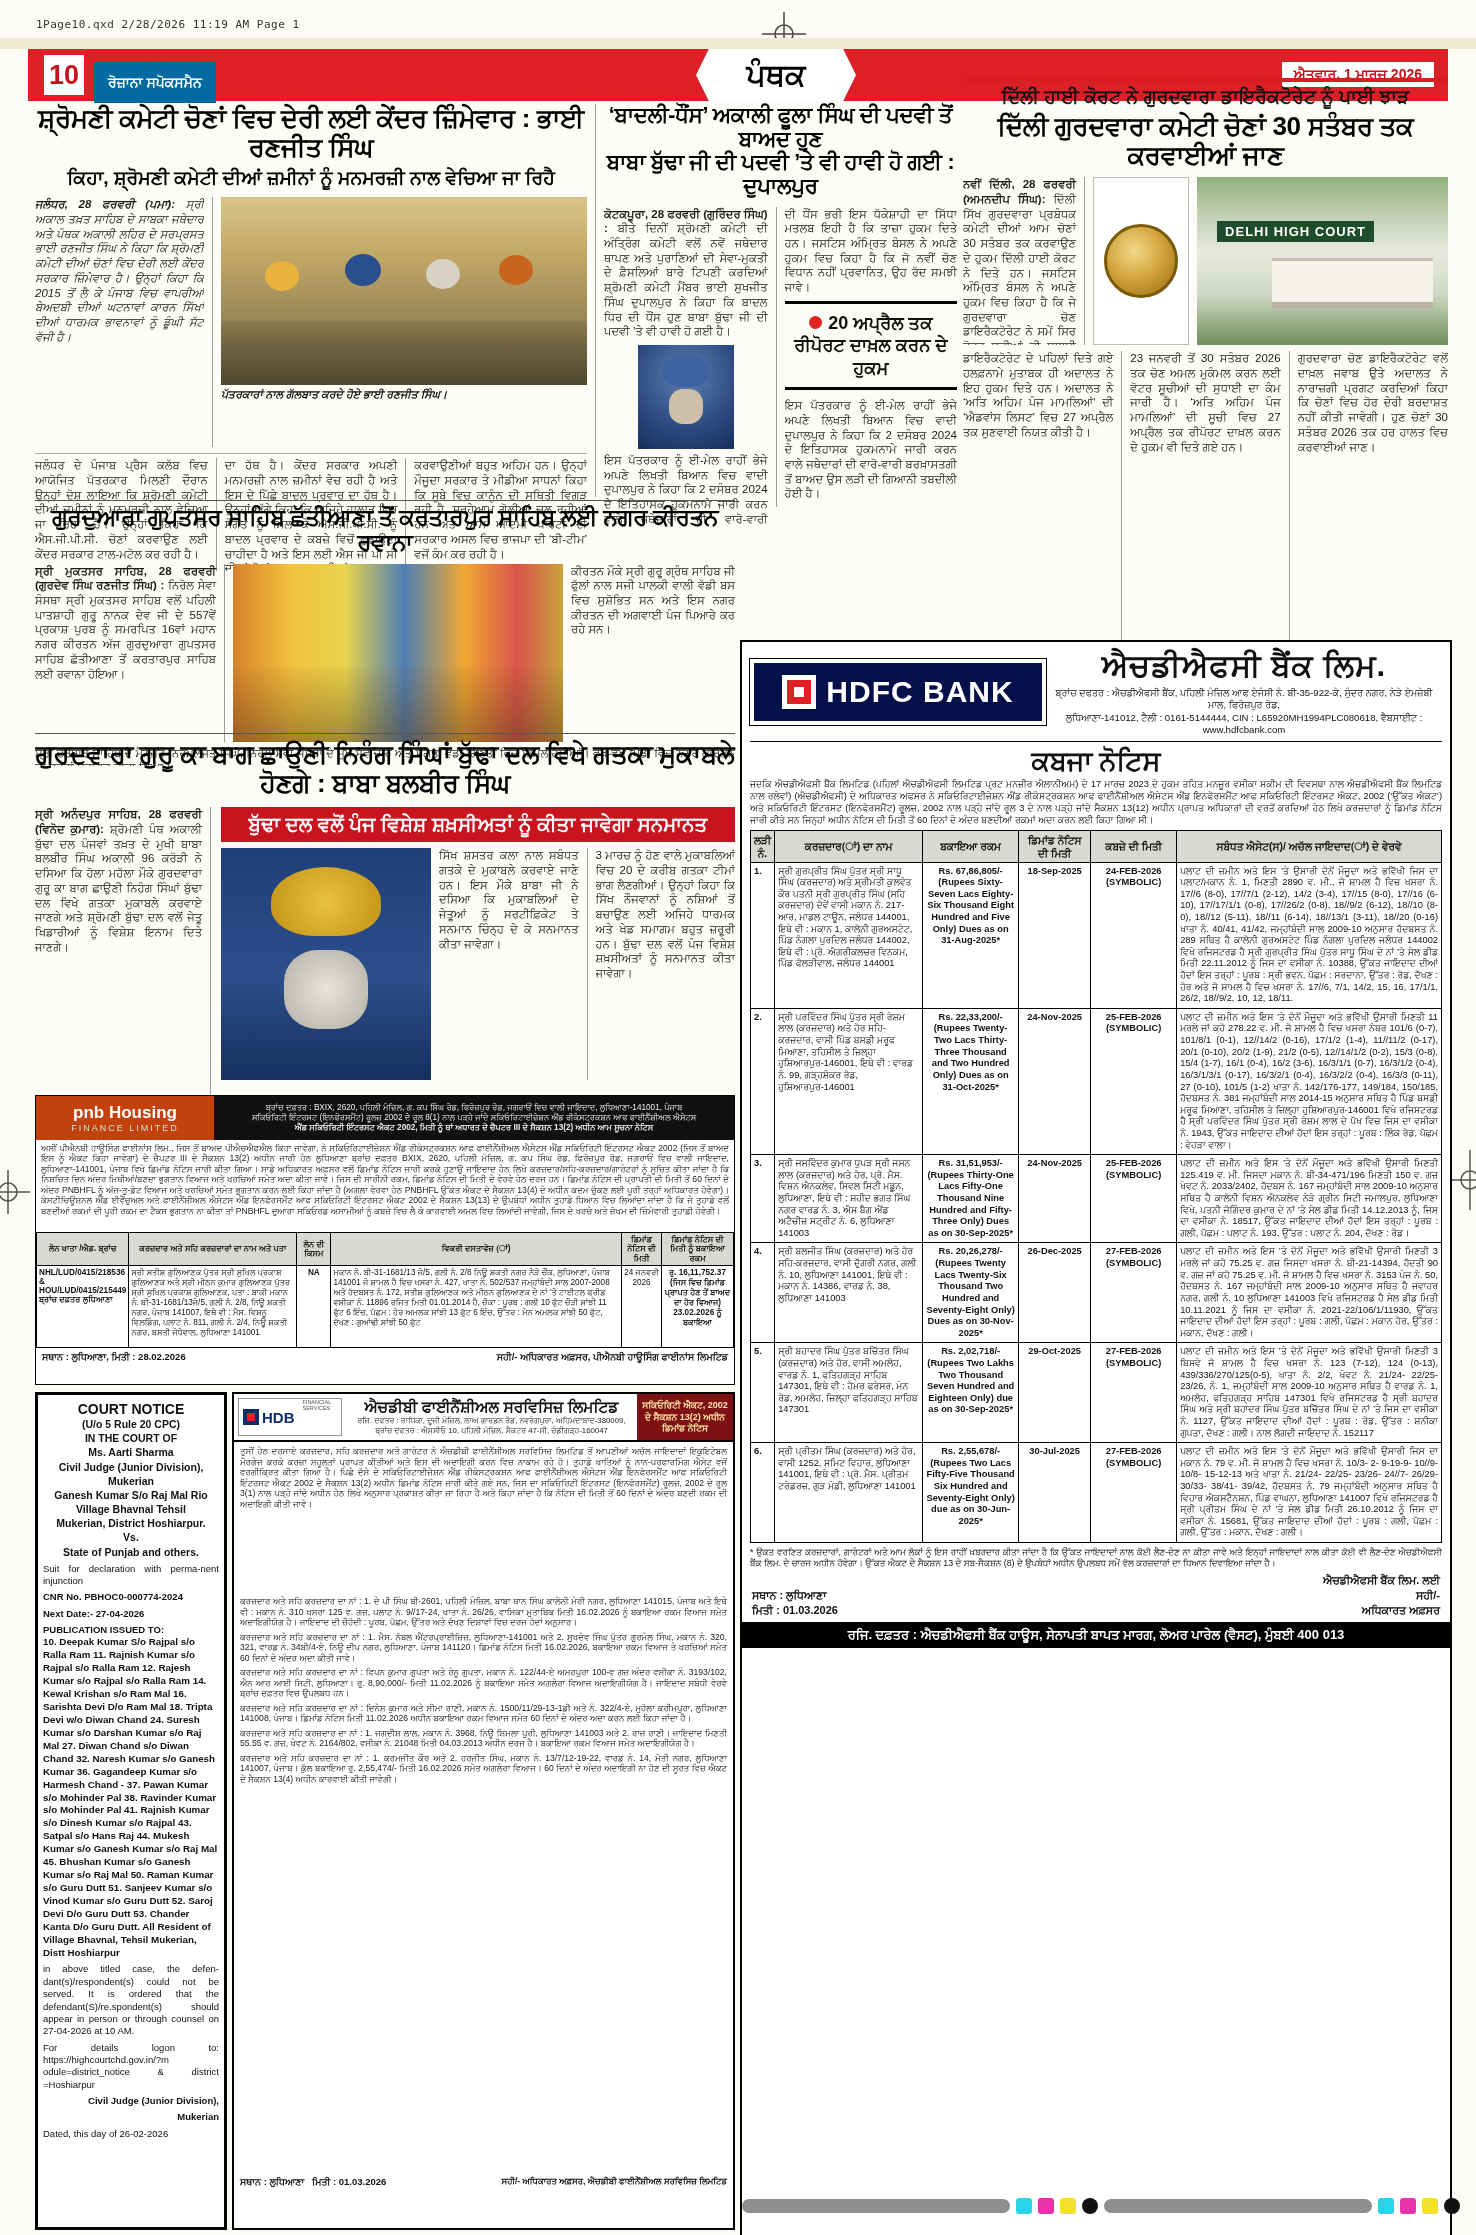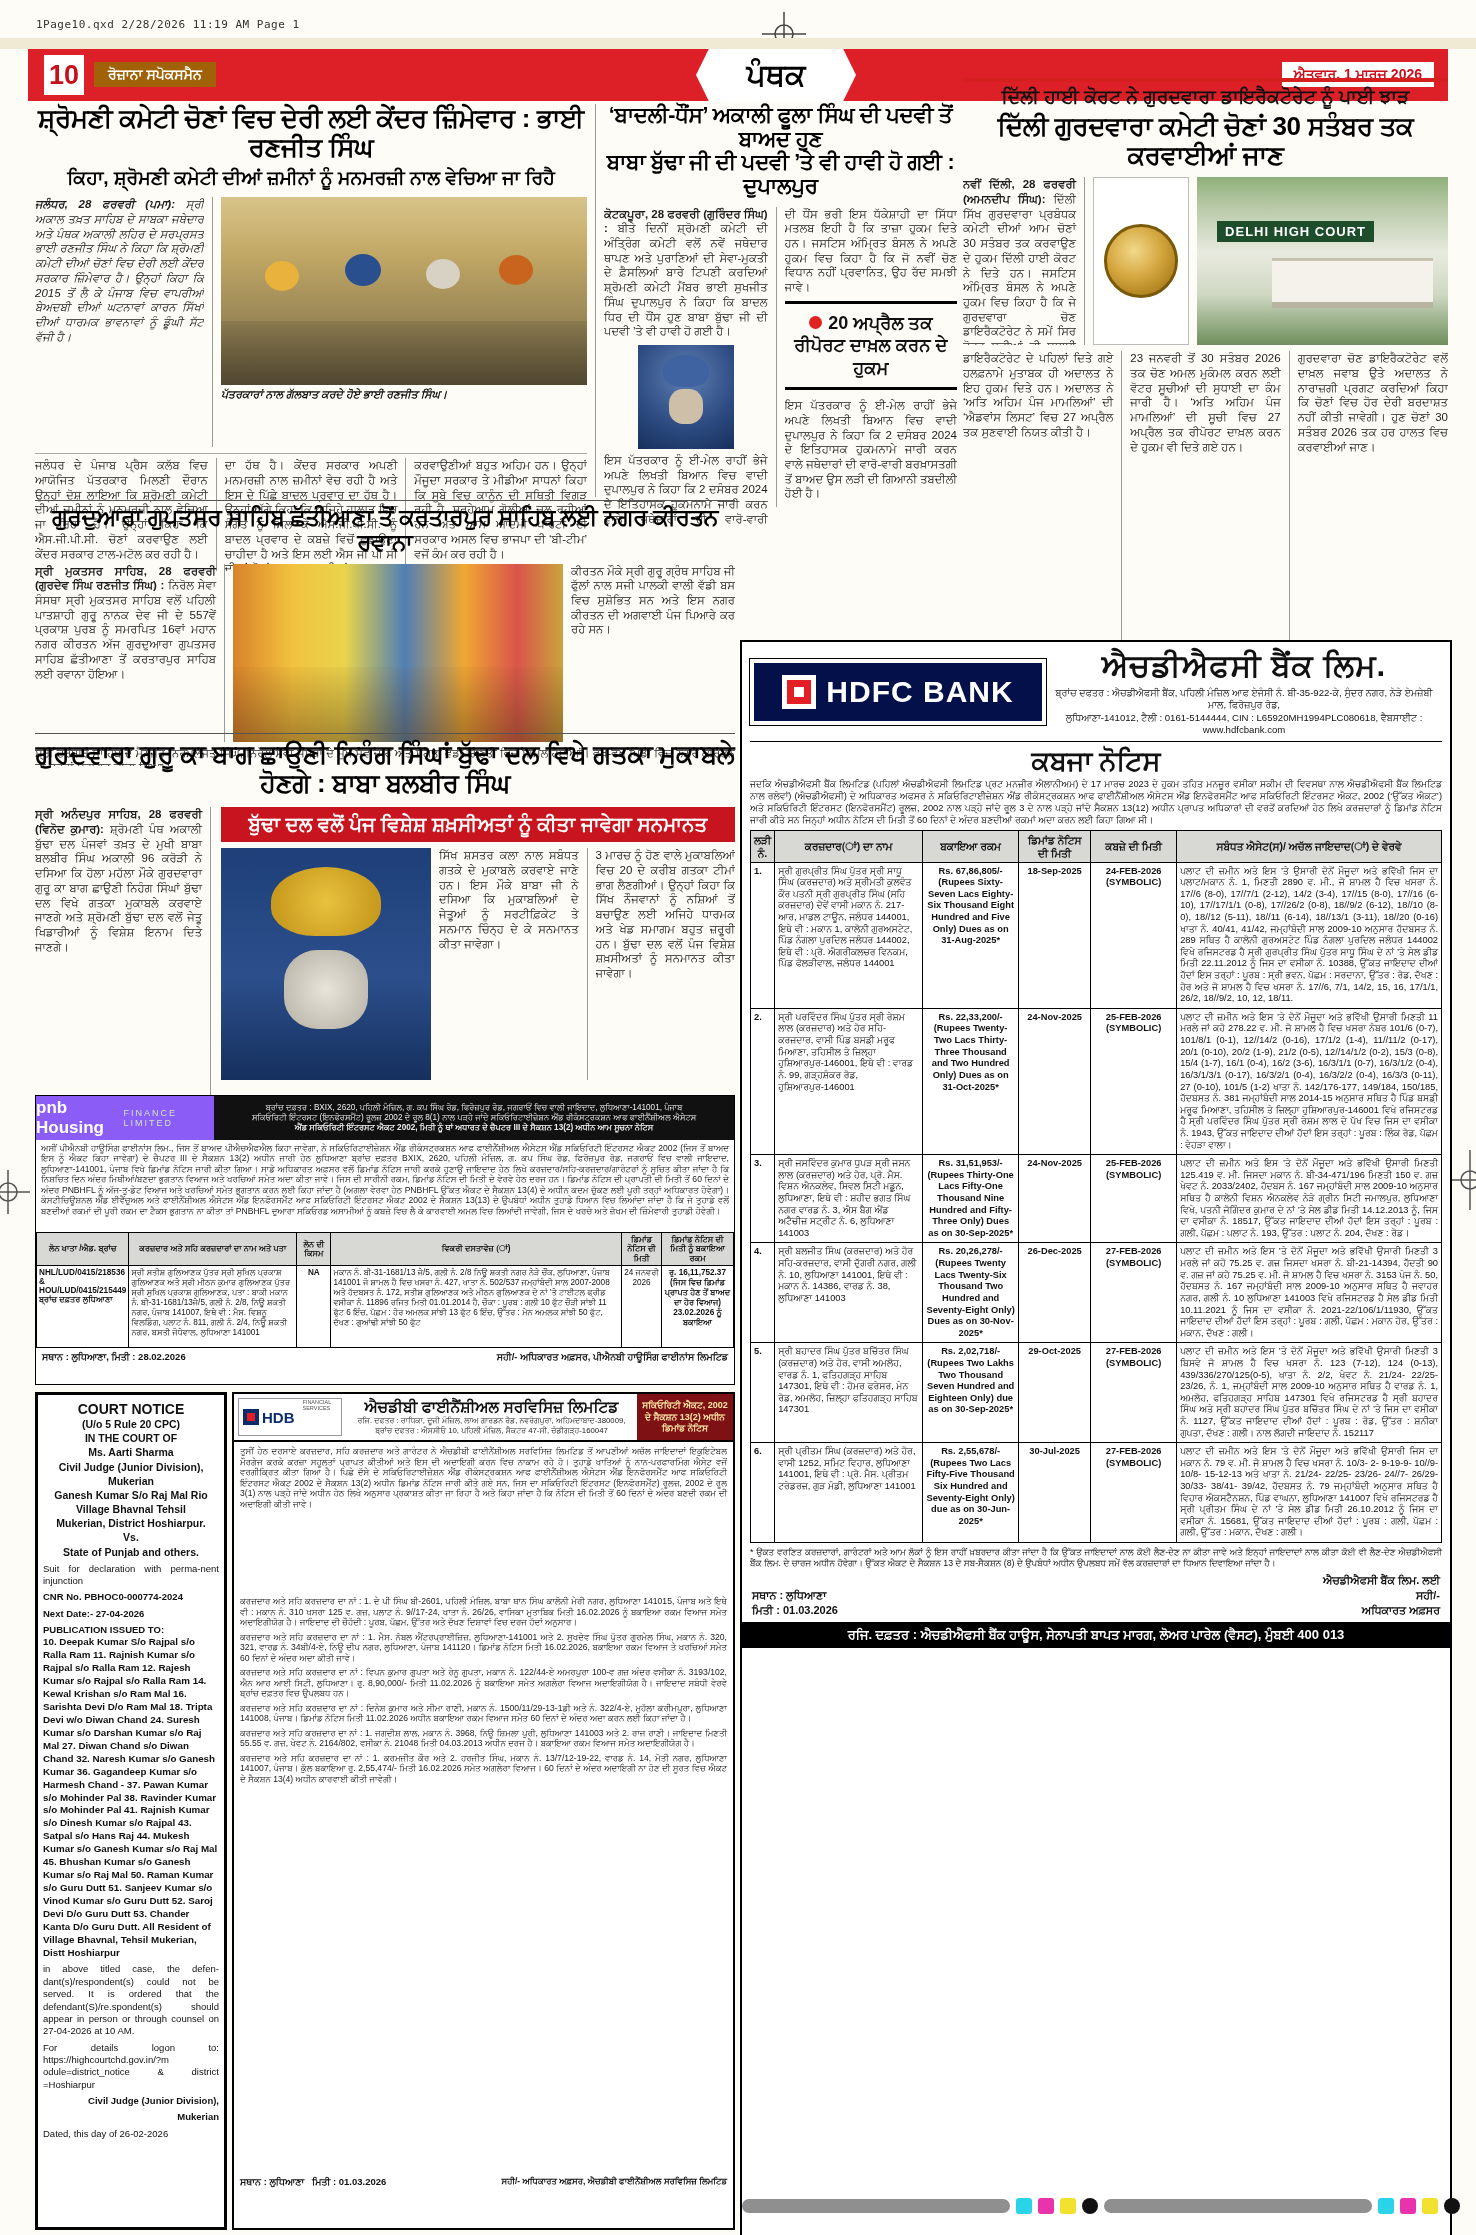--- a/index.html
+++ b/index.html
@@ -8,21 +8,21 @@
   .page { position:relative; width:1476px; height:2235px; background:#fdfcf6; margin:0 auto; overflow:hidden; }
 
   
   .printer-line { position:absolute; left:36px; top:18px; font-family:"DejaVu Sans Mono",monospace; font-size:11px; color:#333; letter-spacing:.5px; }
   .crosshair { position:absolute; }
   .cream-strip { position:absolute; left:0; top:38px; width:1476px; height:11px; background:#f0ead5; }
 
   
   .masthead { position:absolute; left:28px; top:49px; width:1420px; height:52px; background:#dd2027; }
   .mast-pgnum { position:absolute; left:16px; top:6px; width:40px; height:40px; background:#fff; color:#c8101b; font-weight:bold; font-size:27px; display:flex; align-items:center; justify-content:center; }
-  .mast-edition { position:absolute; left:66px; top:13px; background:#a16207; color:#fff; font-weight:bold; font-size:14px; padding:4px 14px; }
+  .mast-edition { position:absolute; left:66px; top:13px; background:#0369a1; color:#fff; font-weight:bold; font-size:14px; padding:12px 14px; }
   .mast-title { position:absolute; left:668px; top:0; width:160px; height:52px; background:#fff; display:flex; align-items:center; justify-content:center; font-size:30px; font-weight:bold; color:#000; clip-path:polygon(8% 0,92% 0,100% 50%,92% 100%,8% 100%,0 50%); }
   .mast-date { position:absolute; right:14px; top:13px; background:#fff; color:#c8101b; font-weight:bold; font-size:14px; padding:4px 12px; }
 
   
   .headline { font-weight:bold; color:#000; line-height:1.1; letter-spacing:-.3px; }
   .subhead { font-weight:bold; color:#000; }
   .bodytext { font-size:11.5px; line-height:1.28; text-align:justify; color:#1c1c1c; overflow:hidden; }
   .cols { display:flex; gap:8px; }
   .col { flex:1; overflow:hidden; }
   .vrule { border-right:1px solid #9a9a9a; padding-right:8px; }
@@ -70,21 +70,21 @@
   
   .ad { position:absolute; background:#fff; border:2px solid #000; overflow:hidden; }
   .tiny { font-size:8.6px; line-height:1.22; text-align:justify; color:#222; }
   .adtable { width:100%; border-collapse:collapse; }
   .adtable th,.adtable td { border:1px solid #000; vertical-align:top; padding:3px; }
   .adtable th { background:#d8d8d4; font-size:10.5px; line-height:1.15; text-align:center; vertical-align:middle; }
 
   
   .pnb { left:35px; top:1095px; width:700px; height:290px; border-width:1px; }
   .pnb-head { display:flex; height:44px; }
-  .pnb-logo { width:178px; background:#8b5cf6; color:#fff; display:flex; flex-direction:row; align-items:center; justify-content:center; }
+  .pnb-logo { width:178px; background:#c2410c; color:#fff; display:flex; flex-direction:column; align-items:center; justify-content:center;text-align:right; }
   .pnb-logo .l1 { font-weight:bold; font-size:17px; }
   .pnb-logo .l2 { font-size:9px; letter-spacing:2px; color:#cfe3d3; }
   .pnb-headbar { flex:1; background:#111; color:#eee; font-size:8.2px; line-height:1.25; padding:3px 5px; text-align:center; display:flex; flex-direction:column; justify-content:center; }
   .pnb .adtable th,.pnb .adtable td { font-size:8.2px; padding:2px; }
   .pnb-foot { display:flex; justify-content:space-between; font-weight:bold; font-size:9.5px; padding:3px 6px; }
 
   
   .court { left:35px; top:1392px; width:192px; height:838px; border-width:3px; padding:6px 5px; }
   .court .cn-title { font-weight:bold; font-size:14px; text-align:center; }
   .court .cn-line { font-weight:bold; font-size:10.5px; text-align:center; line-height:1.35; }

